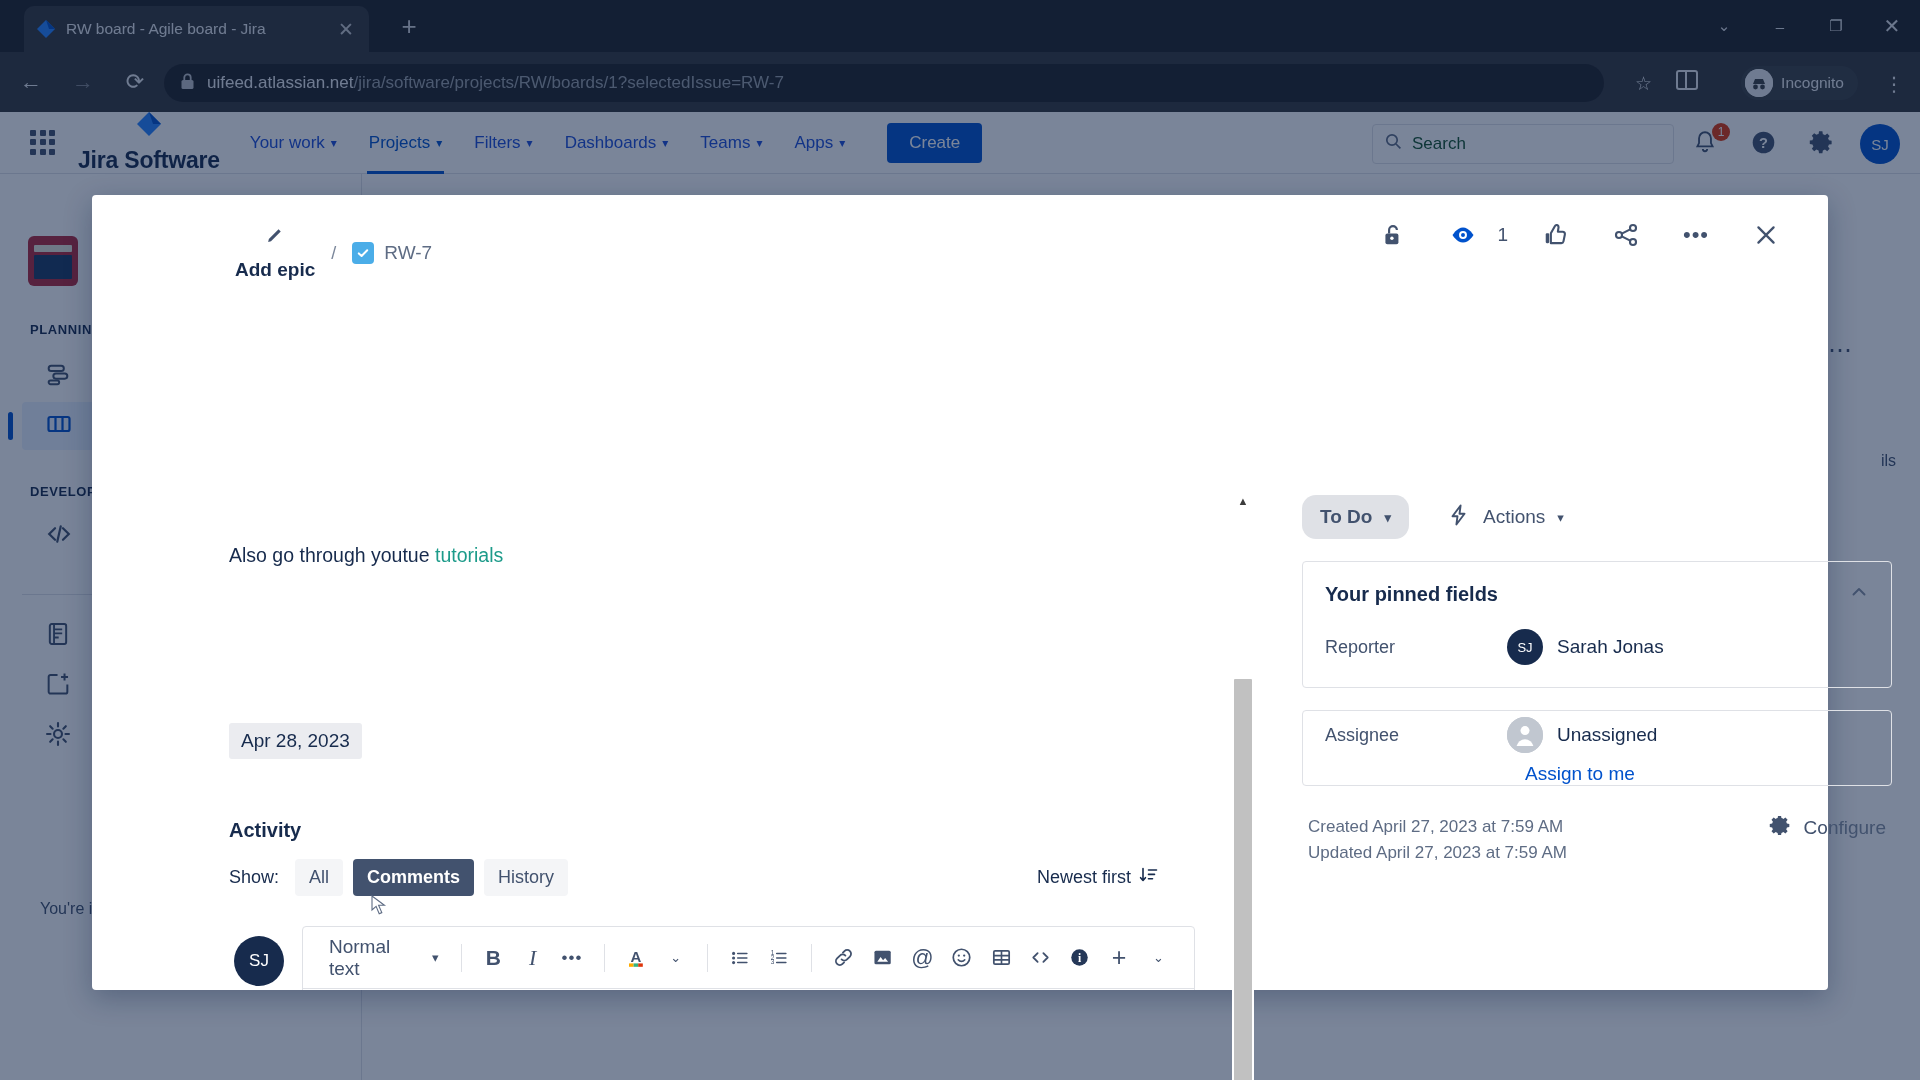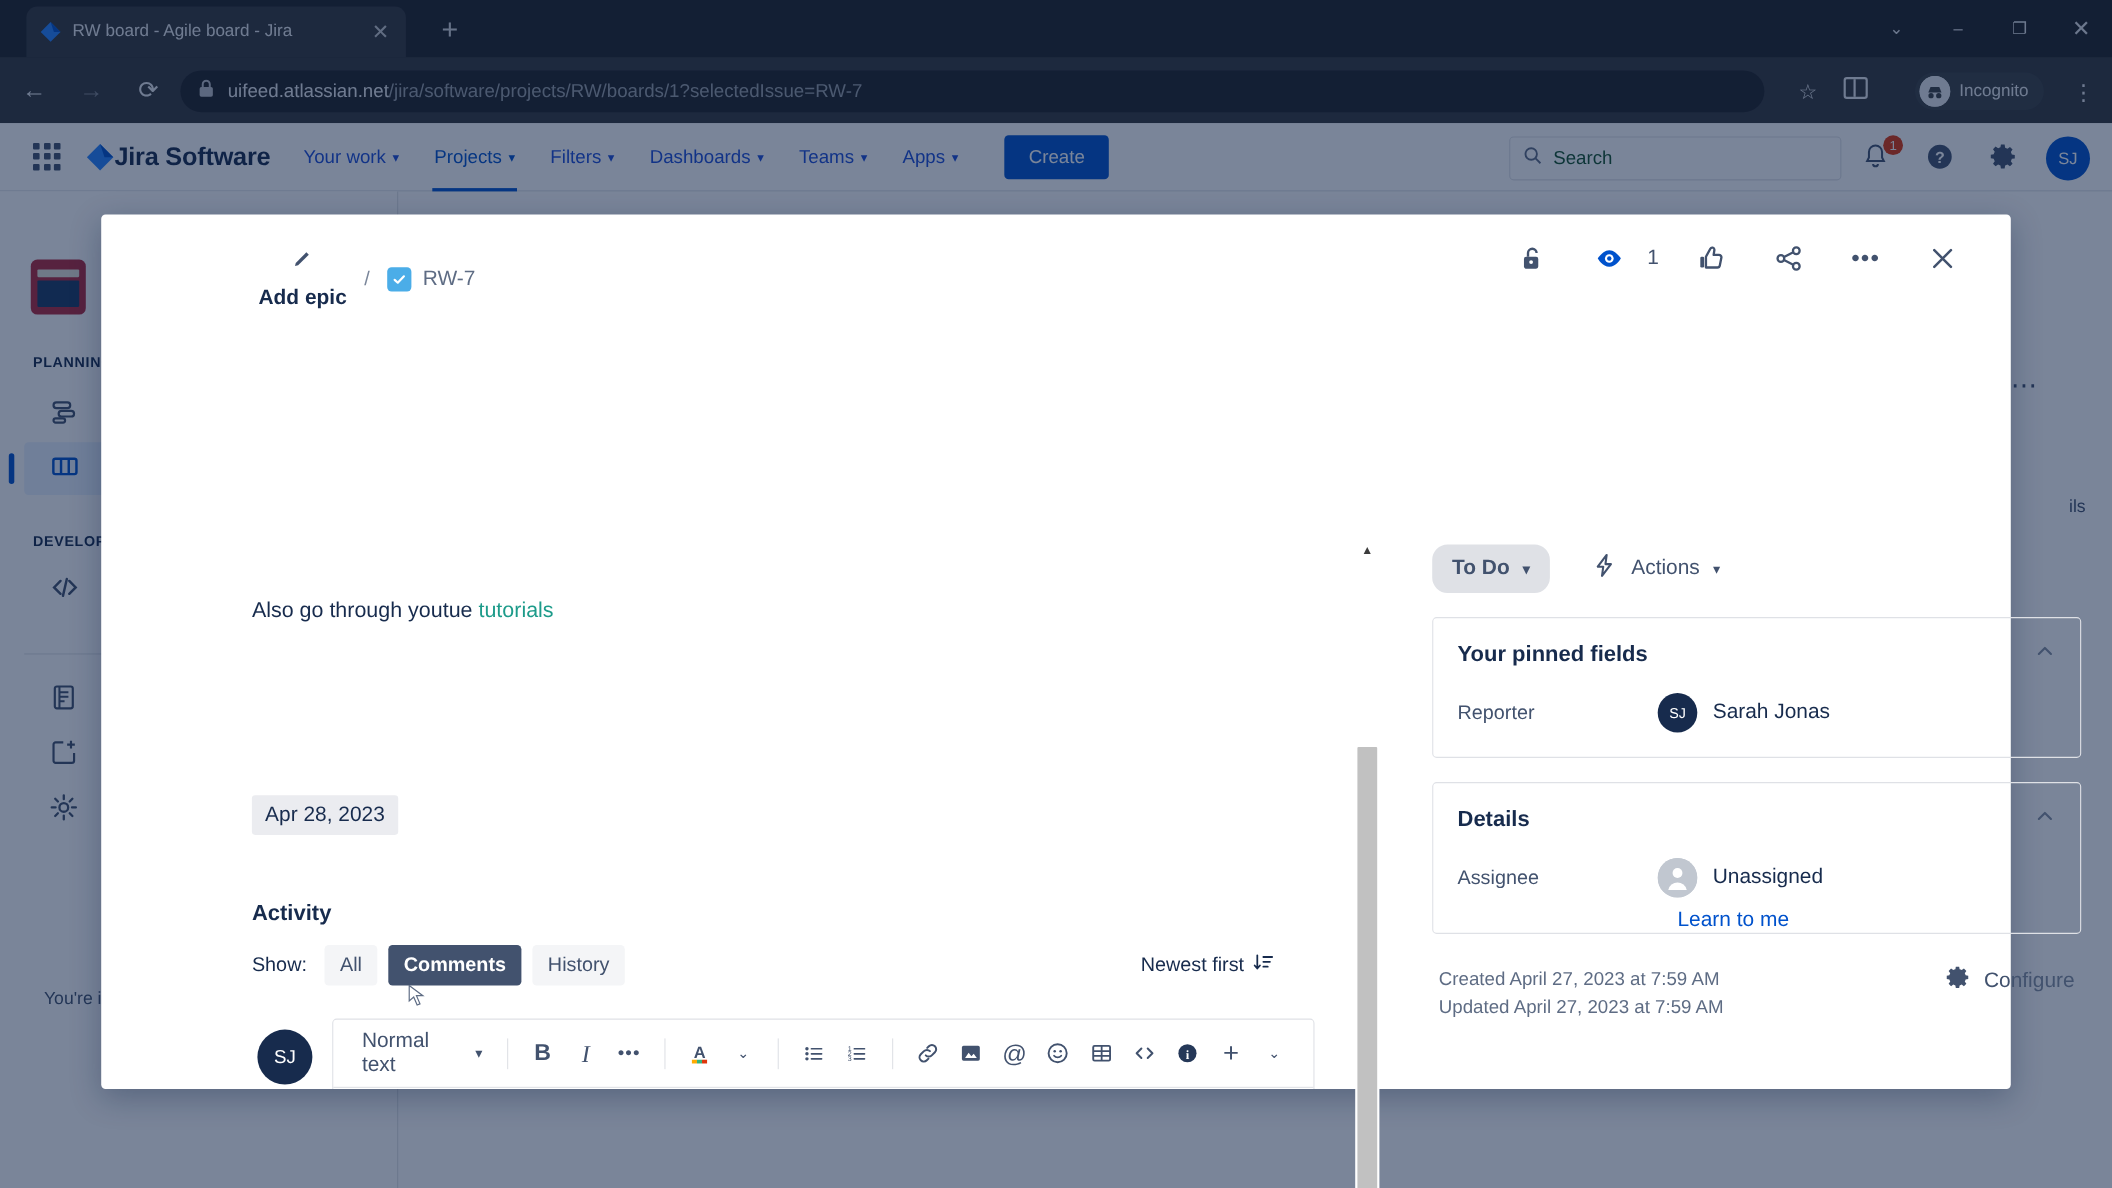--- a/index.html
+++ b/index.html
@@ -55,21 +55,21 @@
   
   .page { position: absolute; top: 112px; left: 0; width: 1920px; height: 968px; background: #fff; }
   .dim { position: absolute; inset: 0; background: rgba(9,30,66,0.54); z-index: 40; }
 
   .jira-nav {
     position: absolute; top: 0; left: 0; width: 1920px; height: 62px;
     background: #fff; border-bottom: 1px solid #dfe1e6; display: flex; align-items: center; gap: 0;
   }
   .app-switcher { width: 26px; height: 26px; margin-left: 30px; display: grid; grid-template-columns: repeat(3,1fr); gap: 3px; }
   .app-switcher i { background: #42526e; border-radius: 1px; display: block; width: 6px; height: 6px; }
-  .jira-logo { display: flex; align-items: center; margin-left: 22px; }
+  .jira-logo { display: flex; align-items: center; gap: 10px; margin-left: 22px; flex-direction: column; }
   .jira-logo-mark { width: 26px; height: 26px; position: relative; }
   .jira-logo-text { font-size: 23px; color: #172b4d; font-weight: 600; letter-spacing: -0.2px; }
   .nav-item { margin-left: 28px; font-size: 17px; color: #1d4ed8; display: flex; align-items: center; gap: 6px; height: 62px; padding: 0 2px; position: relative; }
   .nav-item.active { color: #0052cc; }
   .nav-item.active:after { content:""; position: absolute; left: 0; right: 0; bottom: 0; height: 3px; background: #0052cc; }
   .caret { font-size: 12px; }
   .create-btn {
     margin-left: 40px; background: #0052cc; color: #fff; font-size: 17px; font-weight: 500;
     padding: 10px 22px; border-radius: 4px;
   }
@@ -562,42 +562,34 @@
         <div class="panel-row">
           <span class="panel-label">Reporter</span>
           <span class="panel-value">
             <span class="mini-avatar">SJ</span>
             <span>Sarah Jonas</span>
           </span>
         </div>
       </div>
 
       <div class="panel-card">
-        <div class="panel-head">
-          <span>Details</span>
-          <span>
-            <svg width="20" height="20" viewBox="0 0 20 20">
-                <path d="M4.5 12.5 10 7l5.5 5.5" stroke="#42526e" stroke-width="1.9" fill="none" stroke-linecap="round" stroke-linejoin="round"></path>
-              </svg>
-          </span>
-        </div>
         <div class="panel-row" style="padding-bottom:0">
           <span class="panel-label">Assignee</span>
           <span class="panel-value">
             <span class="unassigned-ico">
               <svg width="36" height="36" viewBox="0 0 36 36">
                   <circle cx="18" cy="18" r="18" fill="#c1c7d0"></circle>
                   <circle cx="18" cy="13.6" r="4.5" fill="#fff"></circle>
                   <path d="M9.6 29a8.6 8.6 0 0 1 16.8 0z" fill="#fff"></path>
                 </svg>
             </span>
             <span>Unassigned</span>
           </span>
         </div>
-        <div class="assign-link">Learn to me</div>
+        <div class="assign-link">Assign to me</div>
       </div>
 
       <div class="meta-row">
         <div class="meta-text">
           <div>Created April 27, 2023 at 7:59 AM</div>
           <div>Updated April 27, 2023 at 7:59 AM</div>
         </div>
         <div class="configure">
           <span>
             <svg width="23" height="23" viewBox="0 0 24 24">

